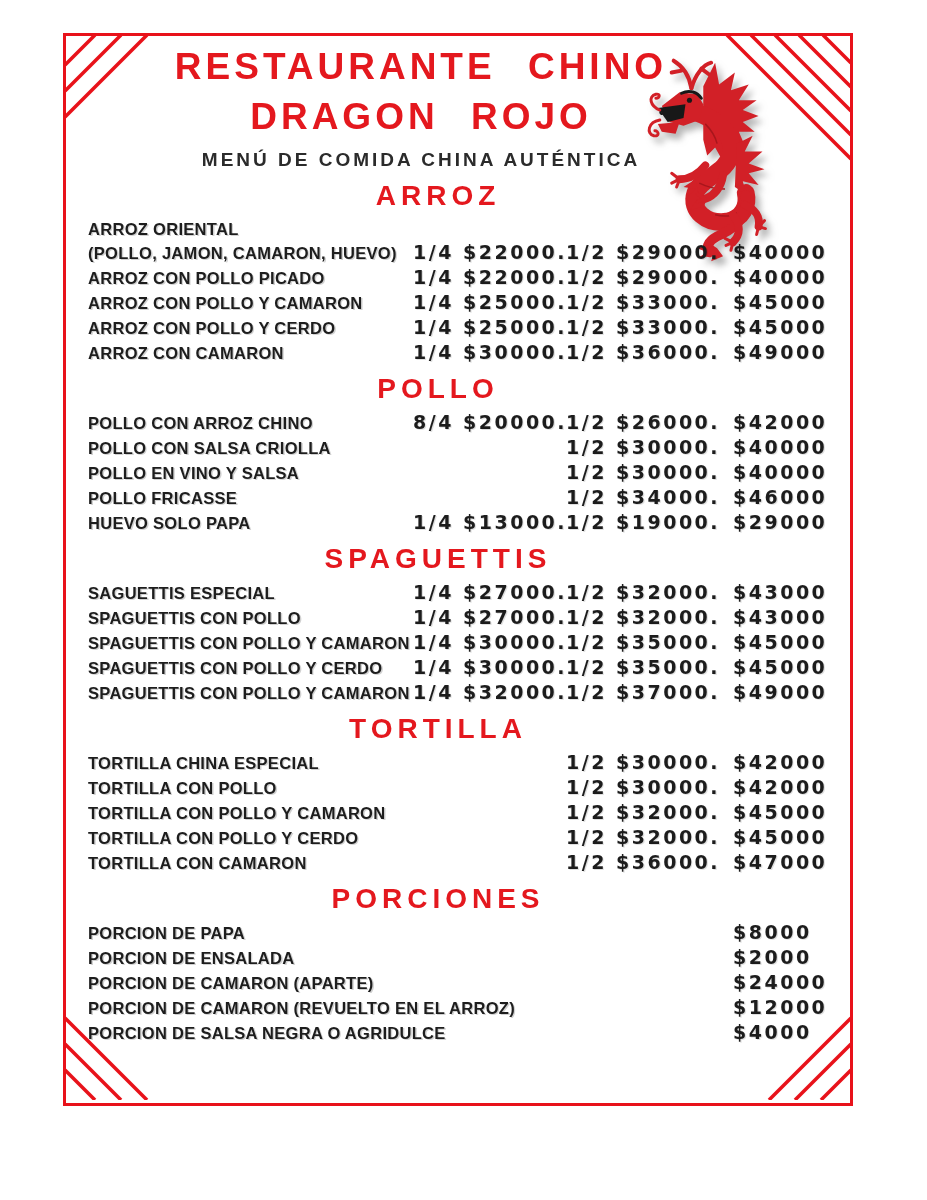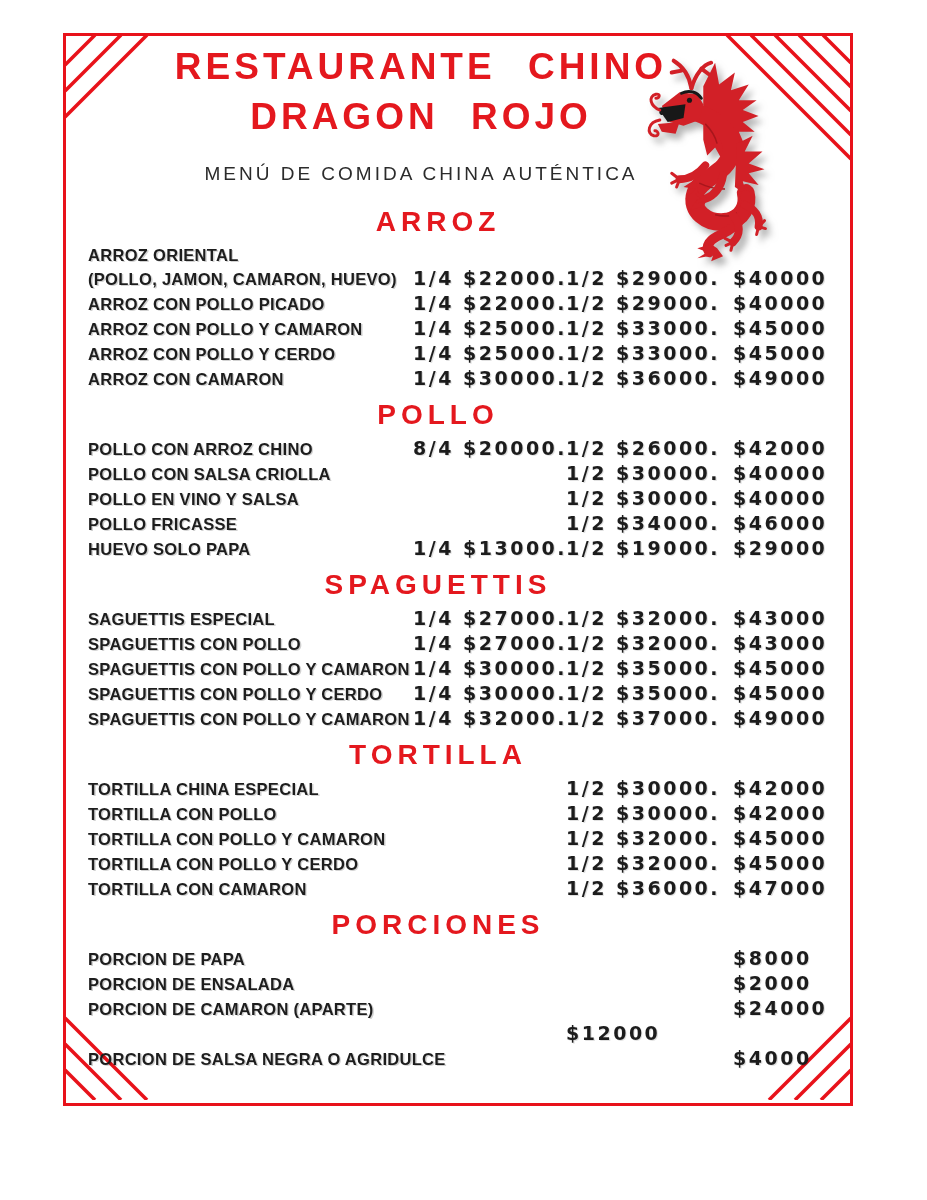--- a/index.html
+++ b/index.html
@@ -12,24 +12,24 @@
   .corner.tl{left:-1px;top:-1px;}
   .corner.tr{right:-1px;top:-1px;}
   .corner.bl{left:-1px;bottom:-1px;}
   .corner.br{right:-1px;bottom:-1px;}
 
   .content{position:absolute;left:0;top:0;right:0;bottom:0;padding:2px 26px 0 22px;}
 
   .header-block{width:650px;margin:4px 0 0 8px;text-align:center;}
   .title-line{font-weight:bold;color:#e4181e;font-size:37px;line-height:50px;
               letter-spacing:4px;word-spacing:18px;white-space:nowrap;}
-  .subtitle{margin-top:21px;font-weight:normal;color:#2b2b2b;font-size:19px;
+  .subtitle{margin-top:7px;font-weight:bold;color:#2b2b2b;font-size:19px;
             letter-spacing:3px;white-space:nowrap;}
 
-  .menu{margin-top:20px;}
+  .menu{margin-top:8px;}
   .section-title{width:700px;text-align:center;font-weight:bold;color:#e4181e;
                  font-size:28px;line-height:33px;letter-spacing:5px;margin:7px 0 5px 0;}
   .menu-row{display:grid;grid-template-columns:325px 153px 167px 1fr;
             align-items:end;line-height:25px;}
   .c-name{font-size:16.5px;font-weight:bold;color:#1d1d1d;letter-spacing:.3px;
           white-space:nowrap;text-shadow:1.4px 1.4px 0 rgba(0,0,0,.18);}
   .c-name .nm,.c-name .sub{display:block;line-height:24px;}
   .price{font-family:"DejaVu Sans",sans-serif;font-size:19px;font-weight:bold;
          color:#1c1c1c;letter-spacing:2.5px;white-space:nowrap;
          text-shadow:1.2px 1.2px 0 rgba(0,0,0,.12);}
@@ -368,20 +368,24 @@
     <div class="c-name">
       <span class="nm">PORCION DE CAMARON (APARTE)</span>
 
     </div>
     <div class="price c-q"></div>
     <div class="price c-h"></div>
     <div class="price c-f">$24000</div>
   </div>
 
   <div class="menu-row">
+    <div class="c-name">
+      <span class="nm">PORCION DE CAMARON (REVUELTO EN EL ARROZ)</span>
+
+    </div>
     <div class="price c-q"></div>
     <div class="price c-h"></div>
     <div class="price c-f">$12000</div>
   </div>
 
   <div class="menu-row">
     <div class="c-name">
       <span class="nm">PORCION DE SALSA NEGRA O AGRIDULCE</span>
 
     </div>

